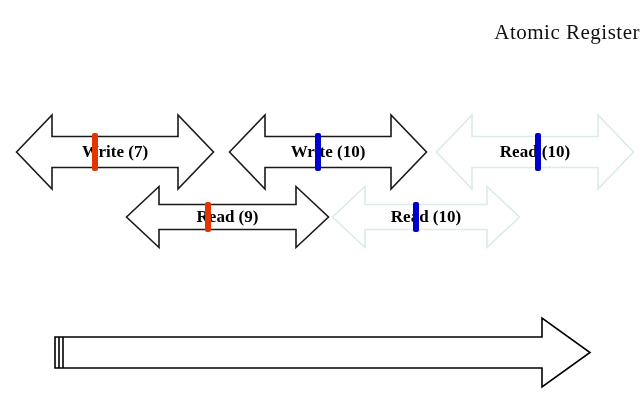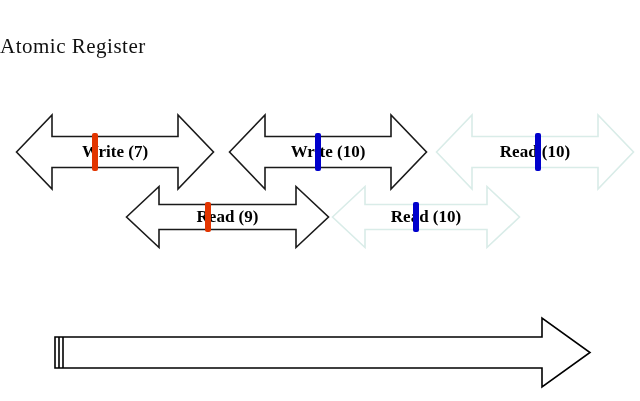--- a/index.html
+++ b/index.html
@@ -5,22 +5,22 @@
   html,body{margin:0;padding:0;background:#fff;}
   .canvas{
     position:relative;
     width:640px;height:401px;
     background:#ffffff;
     overflow:hidden;
     font-family:"Liberation Serif","DejaVu Serif",serif;
   }
   .title{
     position:absolute;
-    top:34px;left:0;width:100%;
-    text-align:left;
+    top:20px;left:0;width:100%;
+    text-align:right;
     font-size:21px;
     color:#111;
     letter-spacing:0.5px;
   }
   .op{position:absolute;text-decoration:underline;}
   .op svg{position:absolute;left:0;top:0;display:block;}
   .op svg path{fill:#ffffff;stroke-width:1.6;stroke-linejoin:miter;}
   .outline-black svg path{stroke:var(--outline-black);}
   .outline-pale  svg path{stroke:var(--outline-pale);}
   .op-label{

